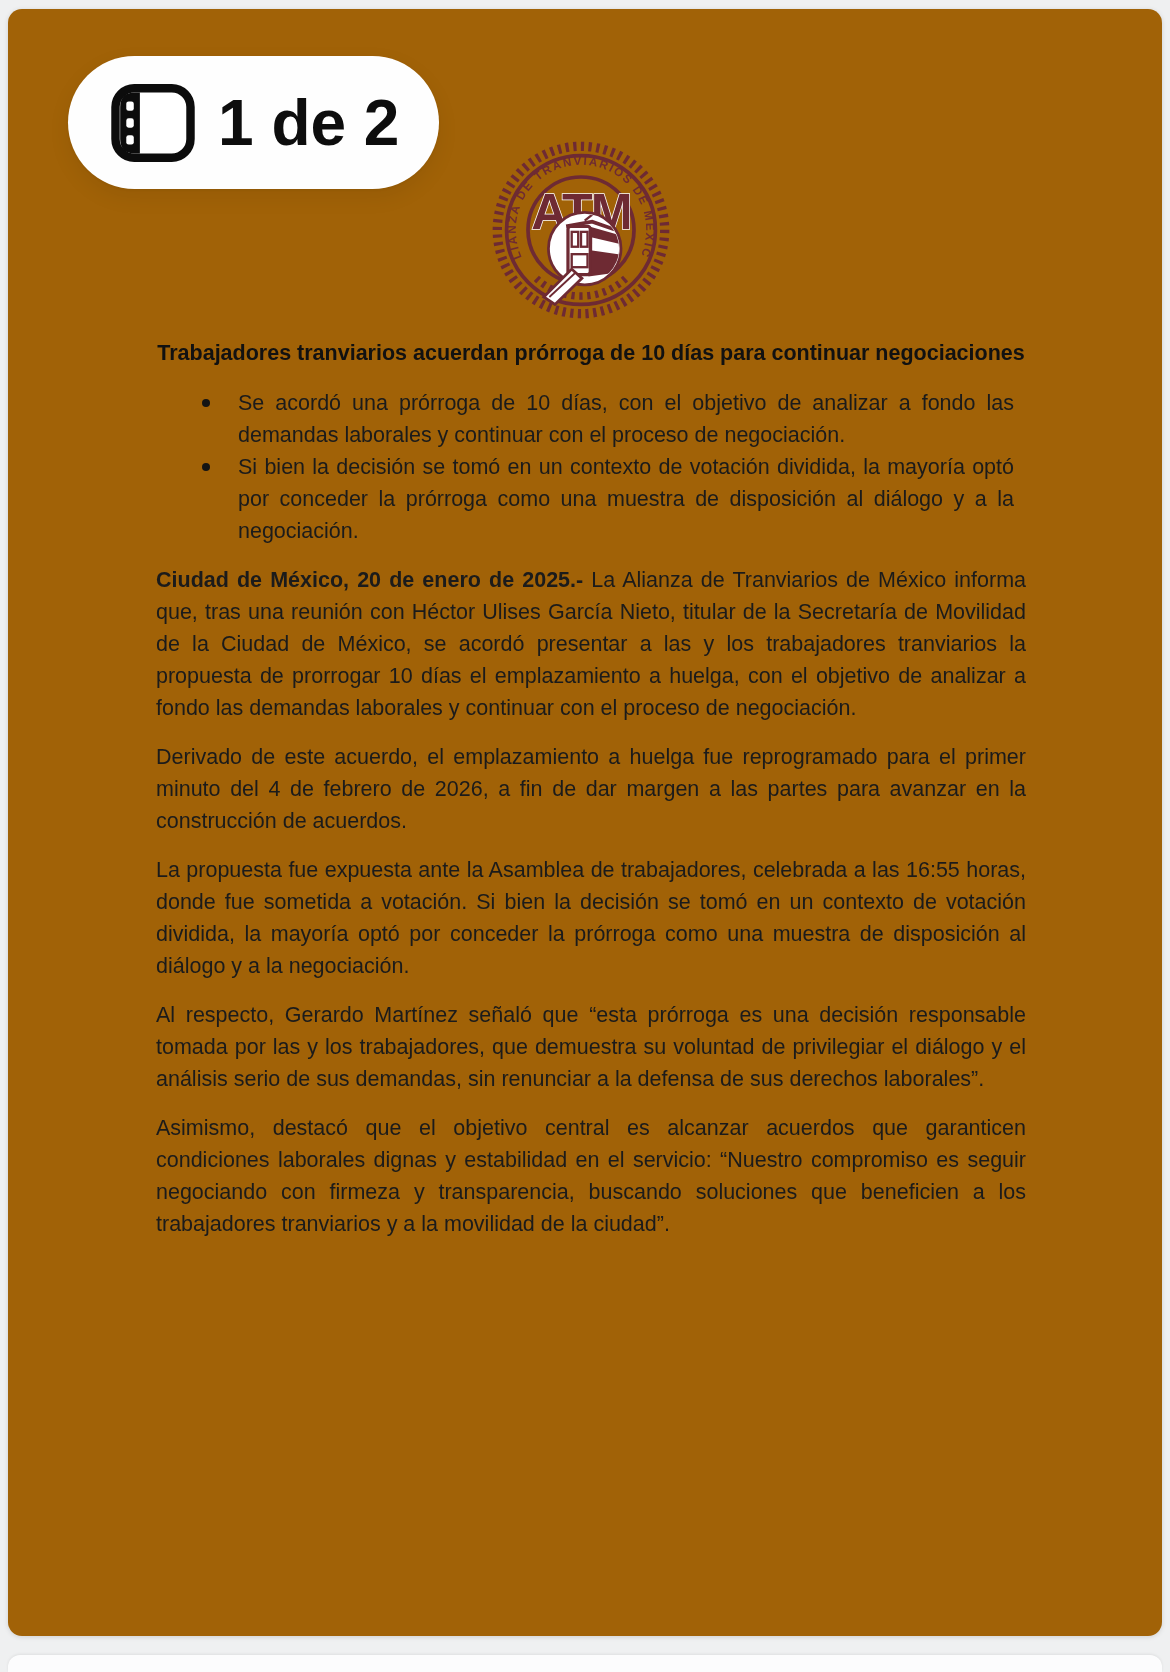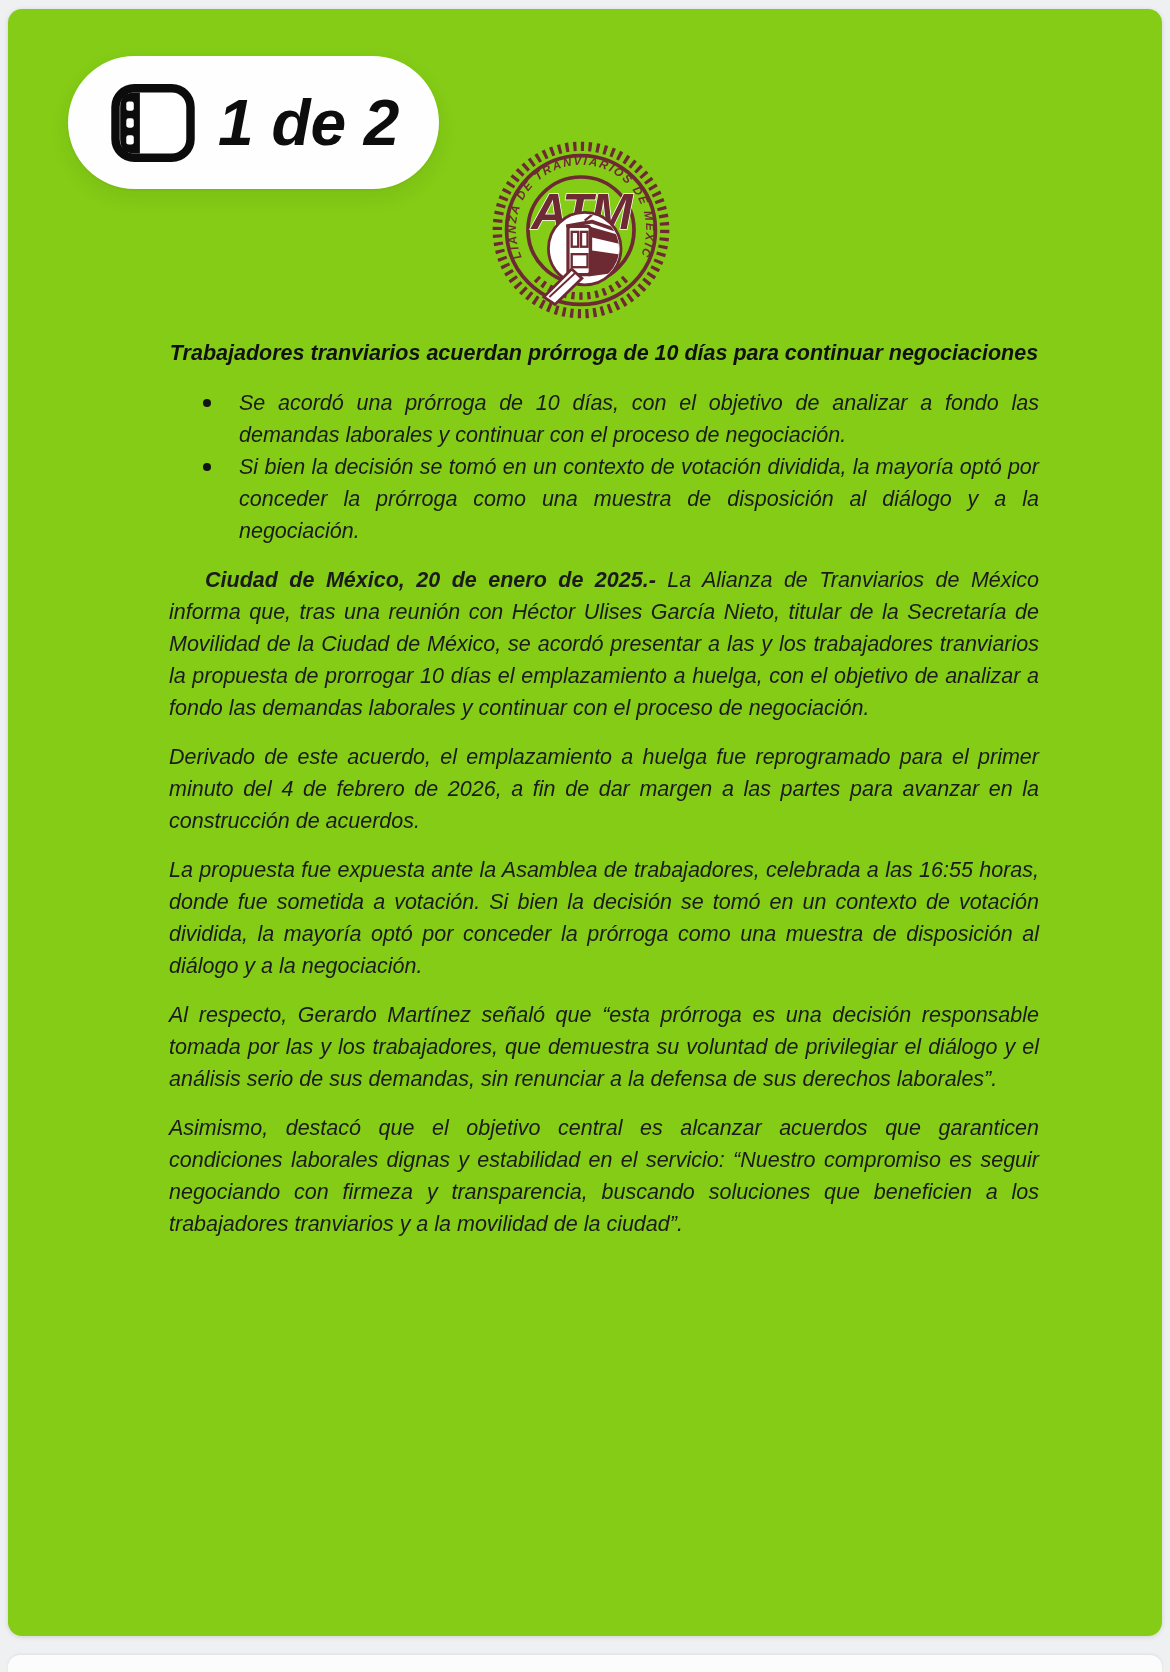--- a/index.html
+++ b/index.html
@@ -3,59 +3,58 @@
 <meta charset="utf-8">
 <style>
   html,body{margin:0;padding:0;}
   body{
     width:1170px;height:1672px;position:relative;overflow:hidden;
     background:#eff0f1;
     font-family:"Liberation Sans","DejaVu Sans",sans-serif;
   }
   .page{
     position:absolute;left:8px;right:8px;top:9px;height:1627px;
-    background:#84cc16;border-radius:14px;
+    background:#a16207;border-radius:14px;
     box-shadow:0 1px 5px rgba(0,0,0,.13);
-    font-style:italic;
   }
   .page-two{
     position:absolute;left:8px;right:8px;top:1655px;height:17px;
     background:#fcfcfd;border-radius:12px 12px 0 0;
     box-shadow:0 -1px 3px rgba(0,0,0,.07);
   }
   
   .badge{
     position:absolute;top:47px;left:60px;height:133px;
     display:flex;align-items:center;gap:20px;padding:0 40px;
     background:#fefefe;border-radius:67px;
     box-shadow:0 8px 22px rgba(0,0,0,.07),0 1px 3px rgba(0,0,0,.05);
   }
   .badge svg{width:90px;height:90px;display:block;}
   .badge-label{font-size:64px;font-weight:700;color:#0d0d0d;line-height:1;}
   
   .logo{position:absolute;top:128px;left:475px;width:196px;height:186px;}
   .logo svg{width:100%;height:100%;display:block;}
   
   .content{
-    position:absolute;top:330px;left:161px;width:870px;
+    position:absolute;top:330px;left:148px;width:870px;
     color:#1b1b1b;font-size:21.5px;line-height:32px;
   }
   h1.doc-title{
     margin:0 0 20px;font-size:21.5px;line-height:28px;font-weight:700;
     text-align:center;white-space:nowrap;color:#111;
   }
-  ul.bullets{margin:0 0 17px;padding:0 0 0 70px;list-style:none;text-align:justify;}
+  ul.bullets{margin:0 12px 17px;padding:0 0 0 70px;list-style:none;text-align:justify;}
   ul.bullets li{position:relative;}
   ul.bullets li::before{
     content:"";position:absolute;left:-36px;top:12px;width:8px;height:8px;
     border-radius:50%;background:#141414;
   }
   .content p{margin:17px 0 0;text-align:justify;}
   .content p:first-of-type{margin-top:0;}
-  .dateline{font-weight:700;margin-left:36px;}
+  .dateline{font-weight:700;}
 </style>
 </head>
 <body>
 
 <div class="page">
 
   <div class="badge">
     <svg viewBox="0 0 96 96" aria-hidden="true">
       <rect x="8" y="11" width="80" height="74" rx="20" fill="#ffffff" stroke="#0c0c0c" stroke-width="9"></rect>
       <path d="M13 31 Q13 15.5 28.5 15.5 L34 15.5 L34 80.5 L28.5 80.5 Q13 80.5 13 65 Z" fill="#0c0c0c"></path>

